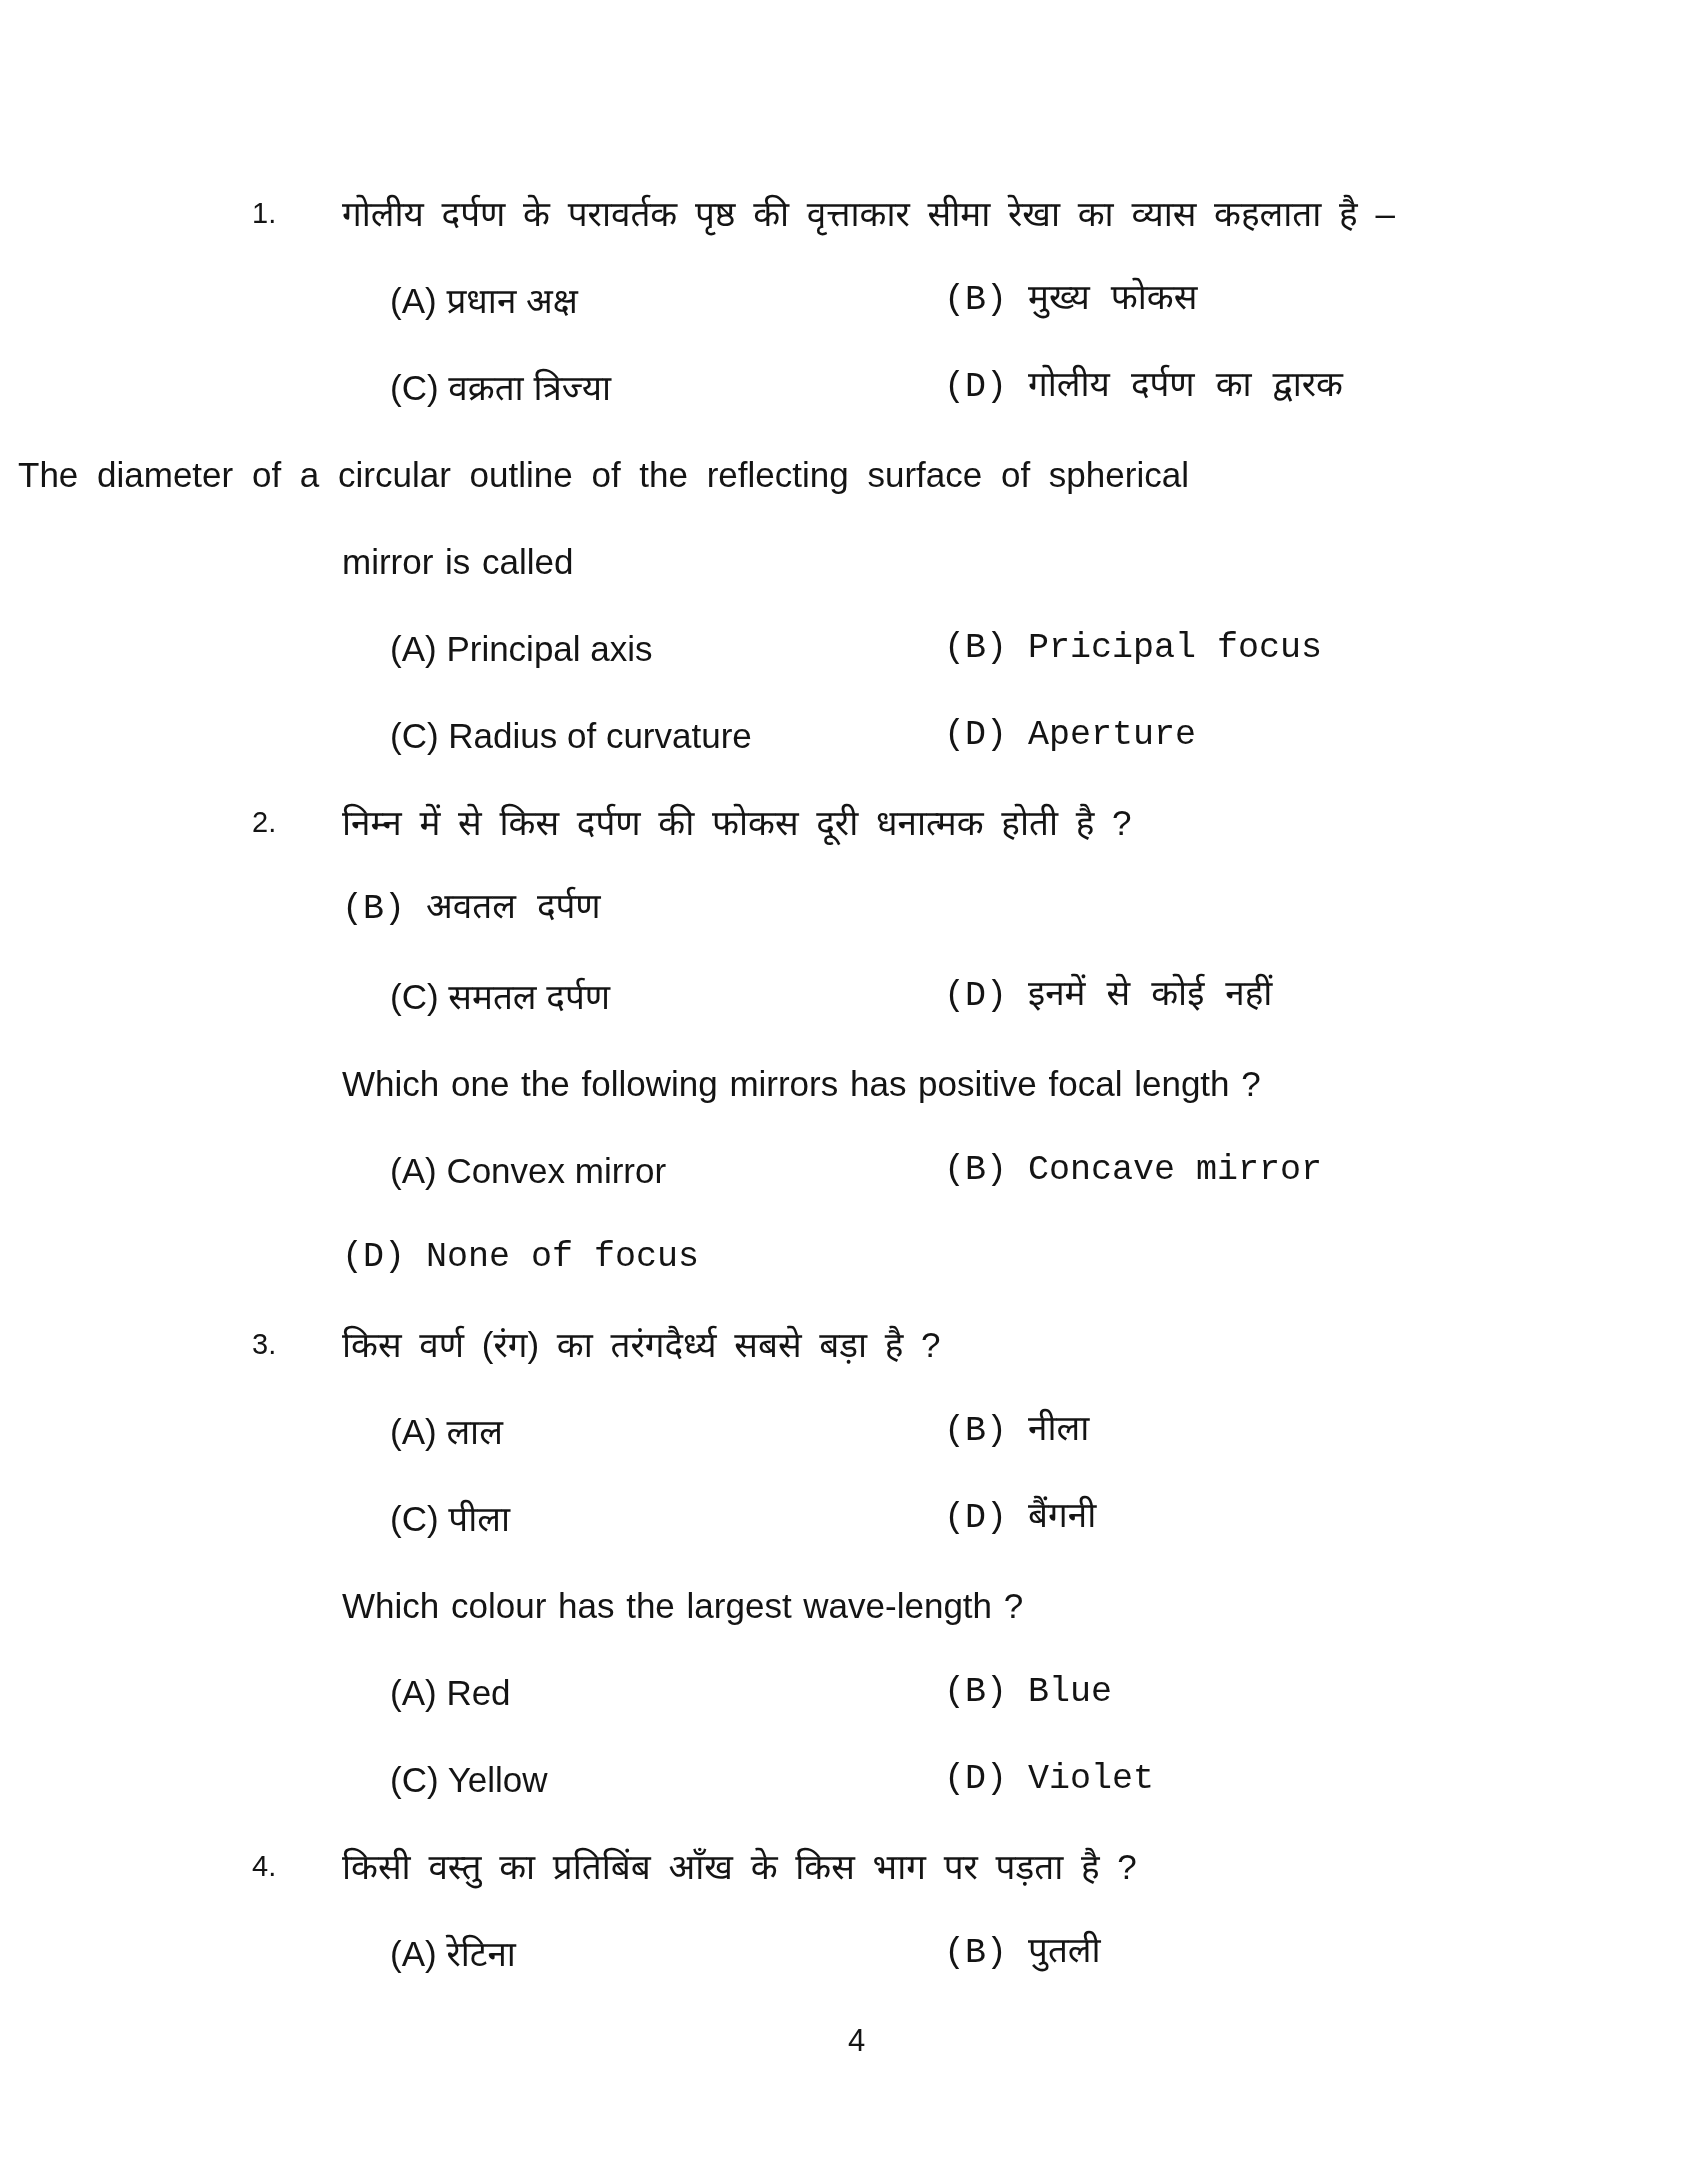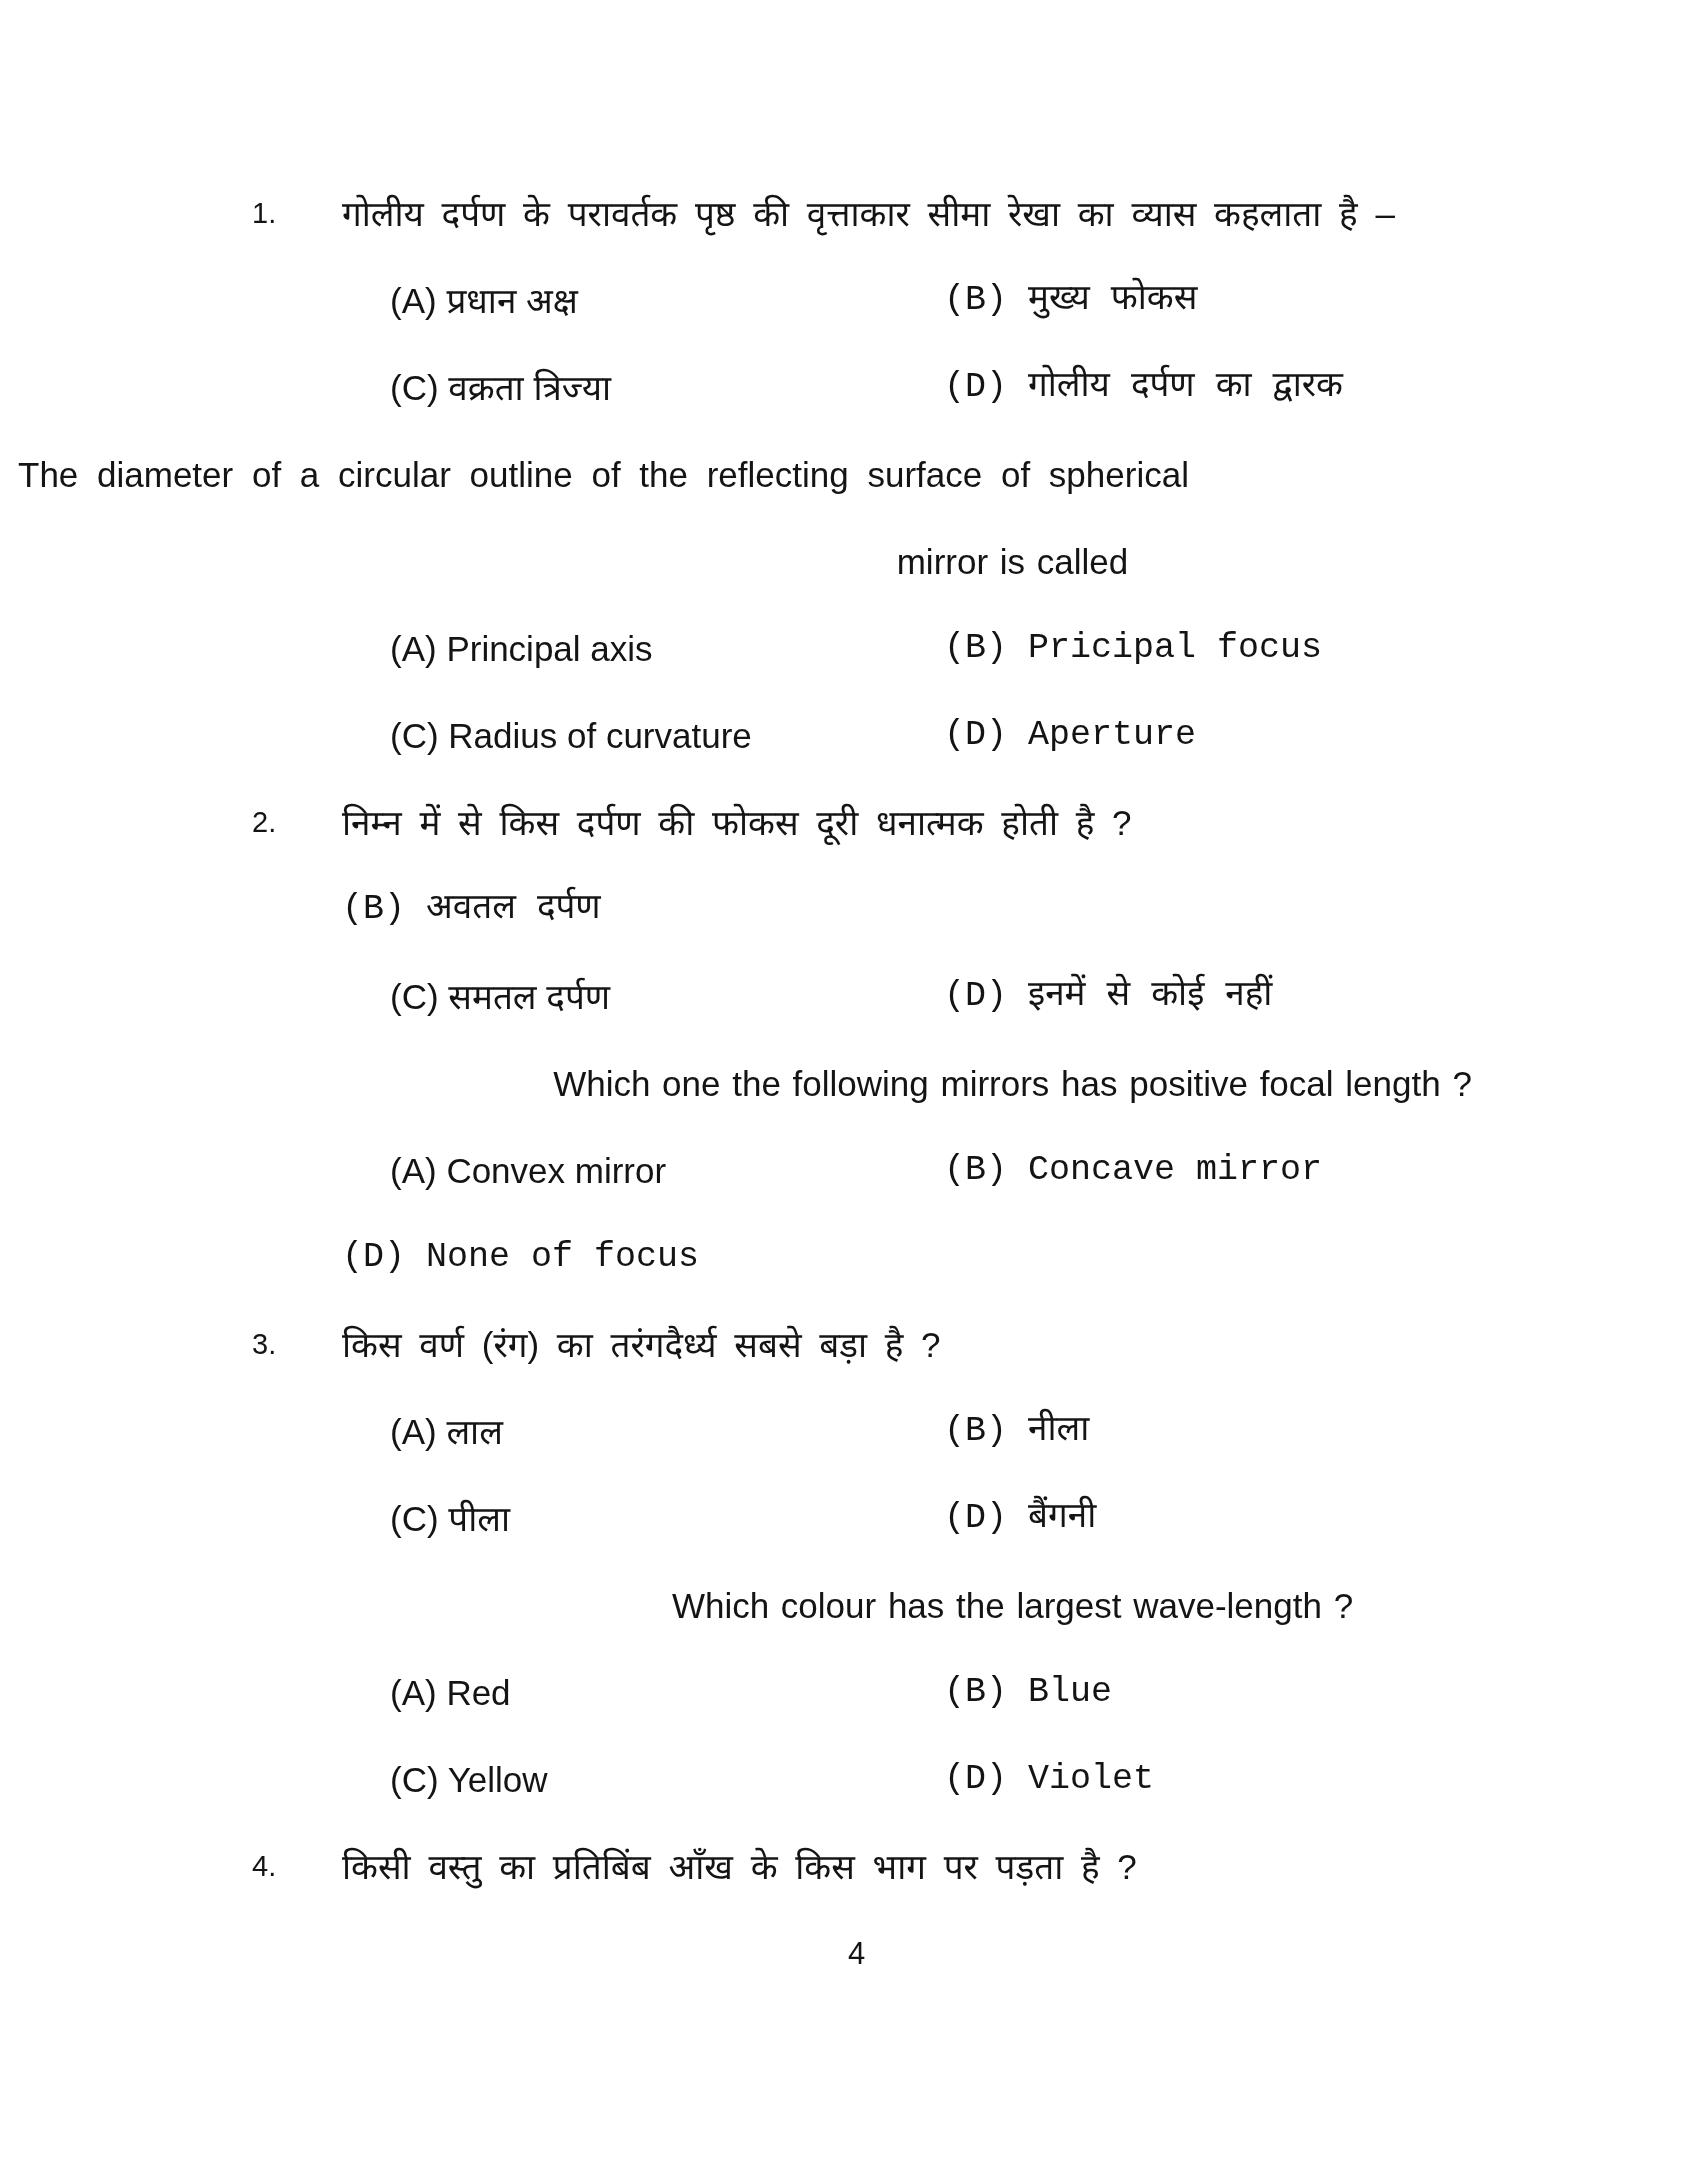--- a/index.html
+++ b/index.html
@@ -40,21 +40,20 @@
   }
   .q-hi {
     word-spacing: 8px;
   }
   .q-en-wide {
     word-spacing: 9px;
     padding-left: 18px;
   }
   .q-en {
     word-spacing: 2px;
-    text-align: center;
   }
   .opts {
     display: flex;
   }
   .opt-a {
     width: 554px;
     flex: 0 0 554px;
     margin-left: 48px;
   }
   .opt-b {
@@ -147,18 +146,22 @@
     </div>
     <div class="row opts">
       <span class="opt-a">(C) Yellow</span>
       <span class="opt-b">(D) Violet</span>
     </div>
 
     <div class="row q-hi">
       <span class="qnum">4.</span>
       <span>किसी वस्तु का प्रतिबिंब आँख के किस भाग पर पड़ता है ?</span>
     </div>
+    <div class="row opts">
+      <span class="opt-a">(A) रेटिना</span>
+      <span class="opt-b">(B) पुतली</span>
+    </div>
 
     <div class="footer-pagenum">4</div>
 
   </div>
 </div>
 
 
 </body></html>

